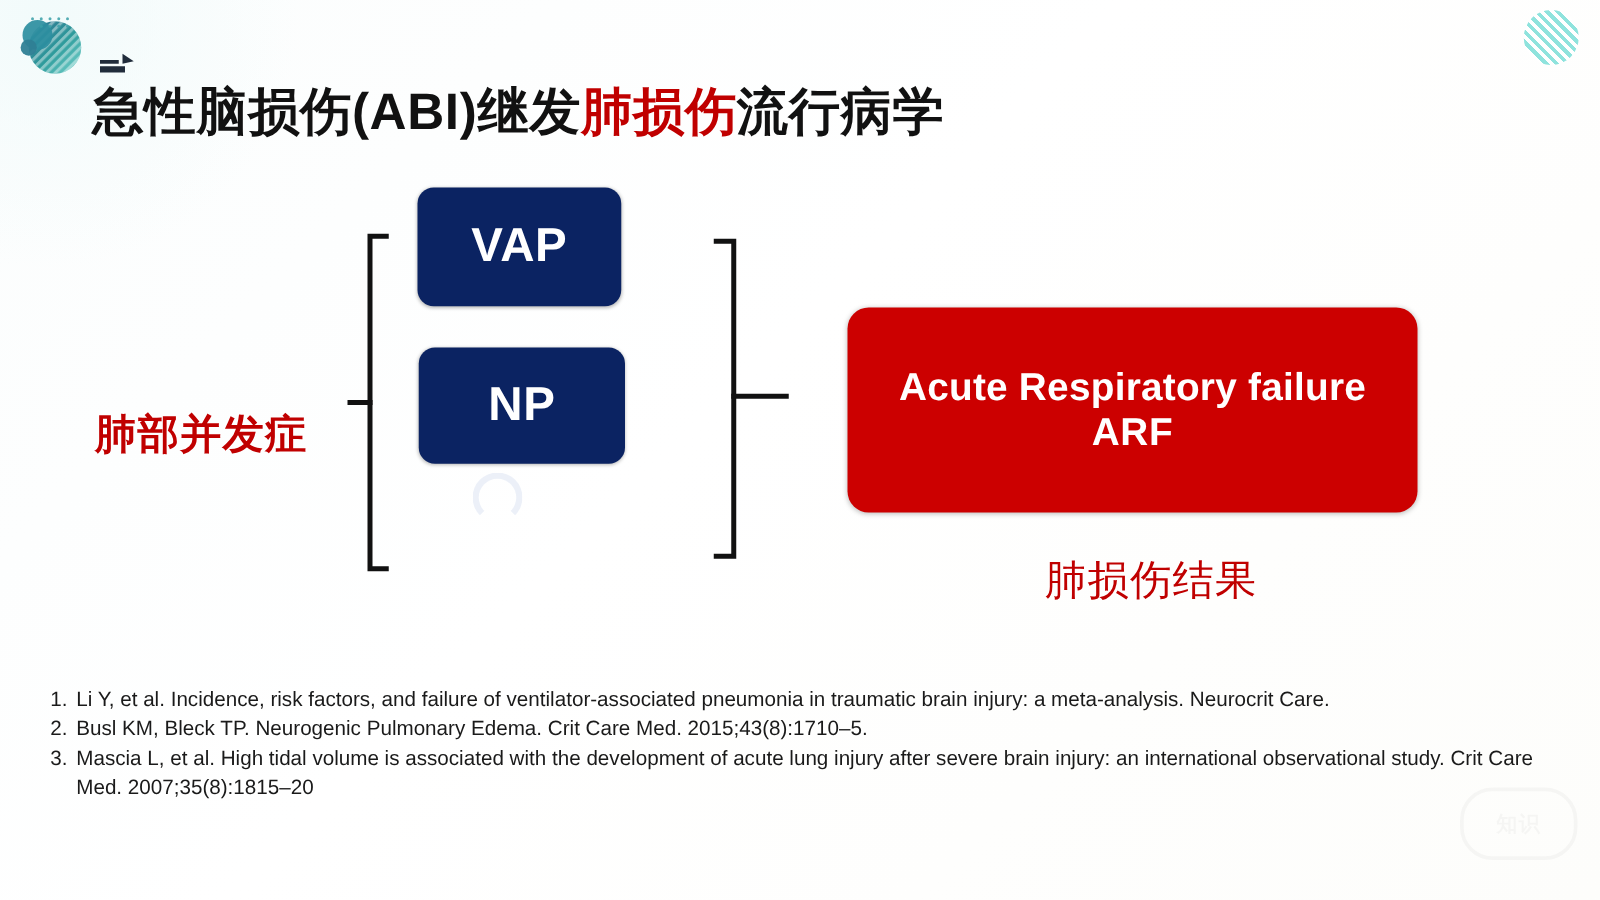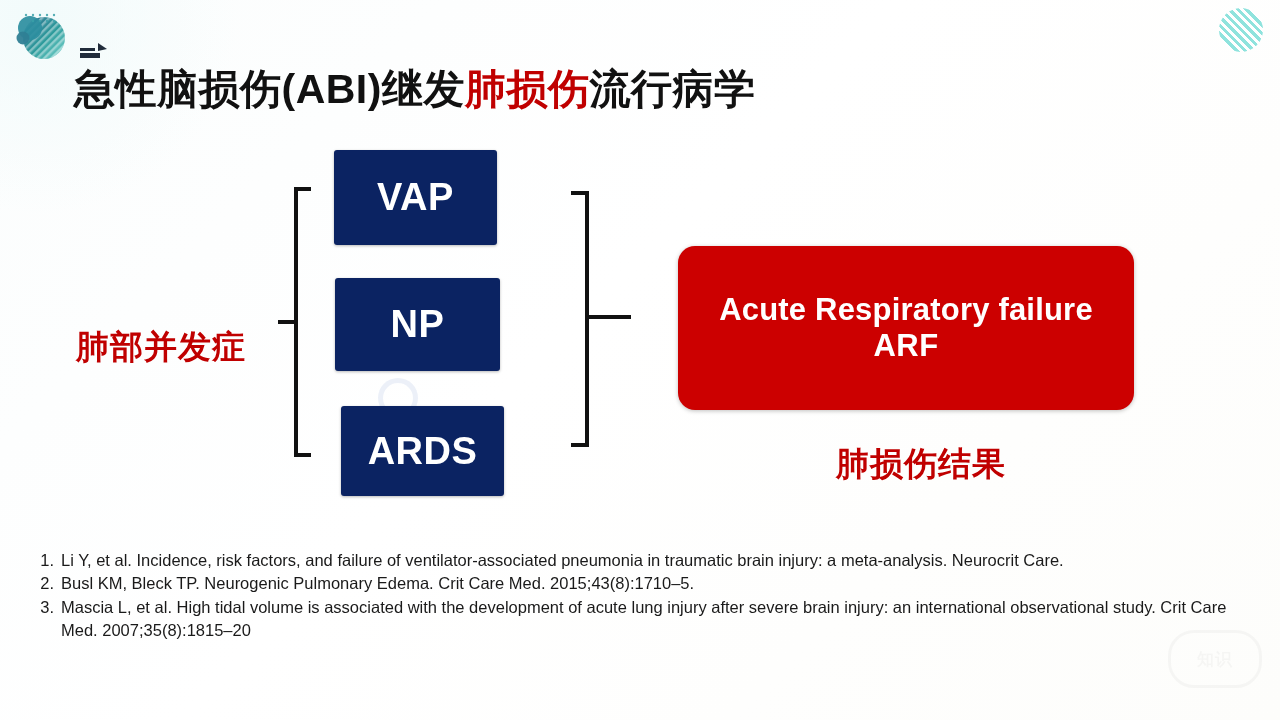--- a/index.html
+++ b/index.html
@@ -98,21 +98,21 @@
     left: 570px;
     top: 190px;
     width: 62px;
     height: 258px;
   }
 
   
   .navy-box {
     position: absolute;
     background: #0B2362;
-    border-radius: 3px;
+    border-radius: 13px;
     box-shadow: 0 1px 3px rgba(0,0,0,0.28);
     display: flex;
     align-items: center;
     justify-content: center;
     color: #ffffff;
     font-weight: 700;
     letter-spacing: 0.5px;
   }
   .box-vap  { left: 334px; top: 150px; width: 163px; height: 95px; font-size: 38px; }
   .box-np   { left: 335px; top: 278px; width: 165px; height: 93px; font-size: 38px; }
@@ -157,21 +157,21 @@
     font-weight: 700;
     letter-spacing: 0.5px;
   }
 
   
   .label-right {
     position: absolute;
     left: 836px;
     top: 442px;
     font-size: 33px;
-    font-weight: 700;
+    font-weight: 400;
     color: #C00000;
     letter-spacing: 1px;
     white-space: nowrap;
   }
 
   
   .refs {
     position: absolute;
     left: 36px;
     top: 549px;
@@ -269,23 +269,20 @@
   <div class="navy-box box-vap">
     <span>VAP</span>
   </div>
 
   <div class="navy-box box-np">
     <span>NP</span>
   </div>
 
   <div class="artifact"></div>
 
-  <div class="navy-box box-ards">
-    <span>ARDS</span>
-  </div>
 
   <svg class="bracket-right" viewBox="0 0 62 258">
     <g fill="none" stroke="#111111" stroke-width="4" stroke-linecap="square">
       <path d="M3 3 H17 V125"></path>
       <path d="M17 129 V255 H3"></path>
       <path d="M17 127 H59"></path>
     </g>
   </svg>
 
   <div class="red-box">

